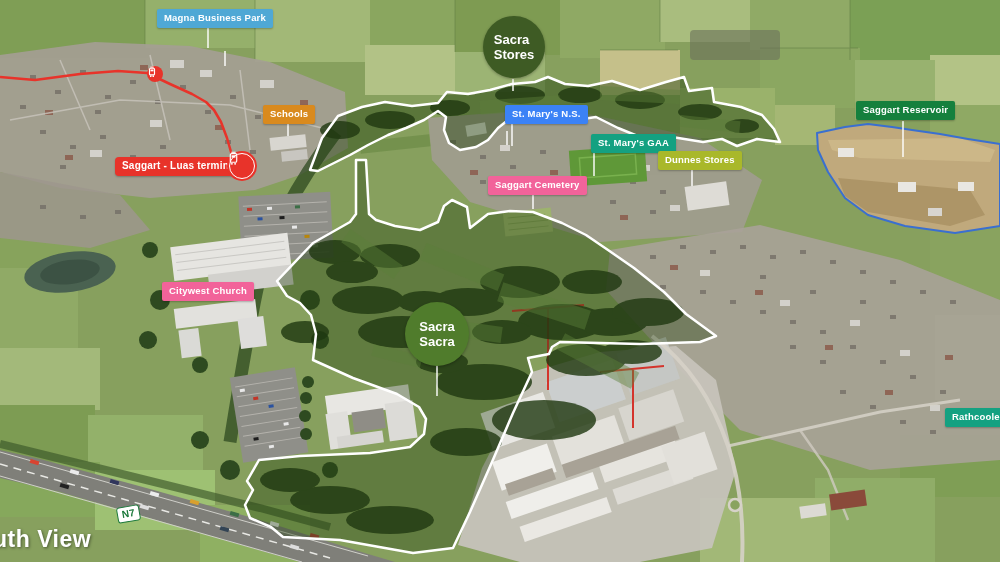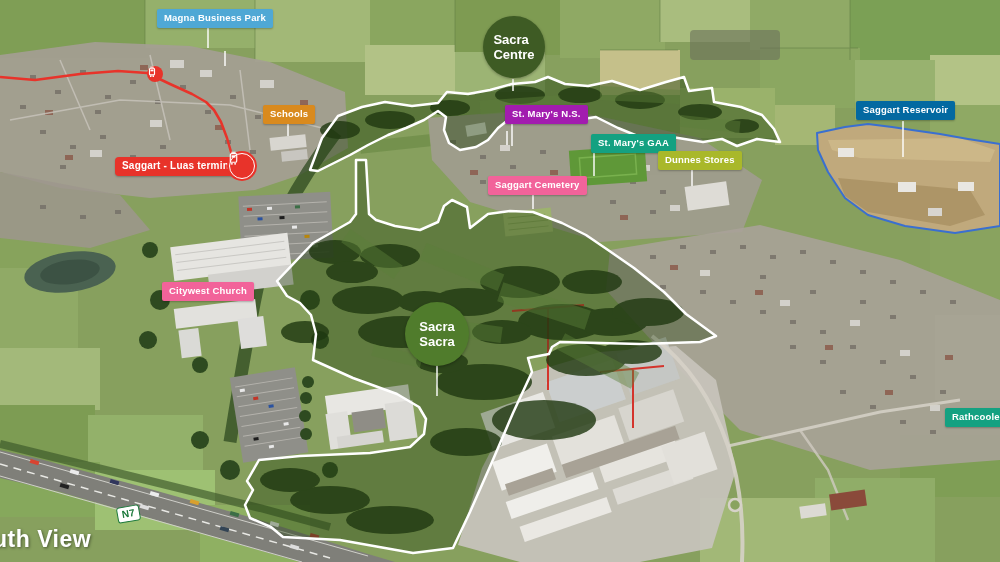--- a/index.html
+++ b/index.html
@@ -3,22 +3,22 @@
 <meta charset="utf-8">
 <style>
   html,body{margin:0;padding:0;background:#222;}
   .stage{position:relative;width:1000px;height:562px;overflow:hidden;
          font-family:"Liberation Sans",sans-serif;background:#87a05e;}
   .stage svg{position:absolute;left:0;top:0;}
   .lbl{position:absolute;color:#fff;font-weight:bold;font-size:9.5px;line-height:1;
        padding:4px 7px 5px;border-radius:2px;white-space:nowrap;letter-spacing:.2px;
        box-shadow:0 1px 2px rgba(0,0,0,.25);}
   .c-blue{background:#4FA8D5}.c-olive{background:#A9B82A}.c-orange{background:#D98A1E}
-  .c-orange2{background:#a21caf}.c-red{background:#E8332A;border-radius:4px;font-size:10px}
-  .c-pink{background:#F2639A}.c-teal{background:#14A181}.c-navy{background:#0369a1}
+  .c-orange2{background:#3b82f6}.c-red{background:#E8332A;border-radius:4px;font-size:10px}
+  .c-pink{background:#F2639A}.c-teal{background:#14A181}.c-navy{background:#15803d}
   .site-circle{position:absolute;border-radius:50%;display:flex;align-items:center;
        justify-content:center;text-align:left;color:#fff;font-weight:bold;
        font-size:13px;line-height:15px;box-shadow:0 1px 3px rgba(0,0,0,.3);}
   .circle-south{left:483px;top:16px;width:62px;height:62px;background:#3E5B24;}
   .circle-north{left:405px;top:302px;width:64px;height:64px;background:#507C2C;}
   .tram-big{position:absolute;left:227px;top:151px;width:30px;height:30px;border-radius:50%;
        background:#E8332A;display:flex;align-items:center;justify-content:center;}
   .tram-big .ring{width:24px;height:24px;border-radius:50%;border:1.5px solid #fff;
        display:flex;align-items:center;justify-content:center;}
   .tram-small{position:absolute;left:147px;top:66px;width:16px;height:16px;border-radius:50%;
@@ -465,21 +465,21 @@
 <div class="lbl c-orange2 p-ns">St. Mary's N.S.</div>
 <div class="lbl c-teal p-gaa">St. Mary's GAA</div>
 <div class="lbl c-olive p-dunnes">Dunnes Stores</div>
 <div class="lbl c-navy p-res">Saggart Reservoir</div>
 <div class="lbl c-pink p-cem">Saggart Cemetery</div>
 <div class="lbl c-pink p-hotel">Citywest Church</div>
 <div class="lbl c-teal p-rath">Rathcoole</div>
 
 <div class="site-circle circle-south">
   <div><span>Sacra</span><br>
-       <span>Centre</span></div>
+       <span>Stores</span></div>
 </div>
 <div class="site-circle circle-north">
   <div><span>Sacra</span><br>
        <span>Sacra</span></div>
 </div>
 
 <div class="tram-big">
   <div class="ring">
     <svg width="13" height="15" viewBox="0 0 12 14">
       <path d="M4,1.2 L8,1.2" stroke="#fff" stroke-width="1"></path>

